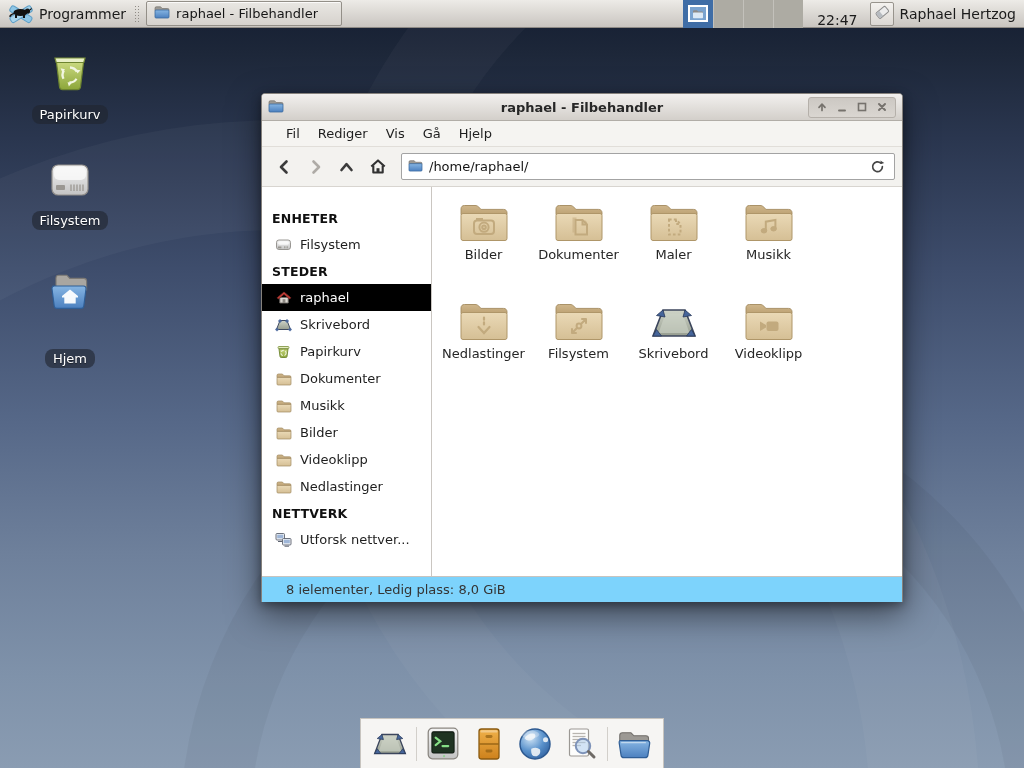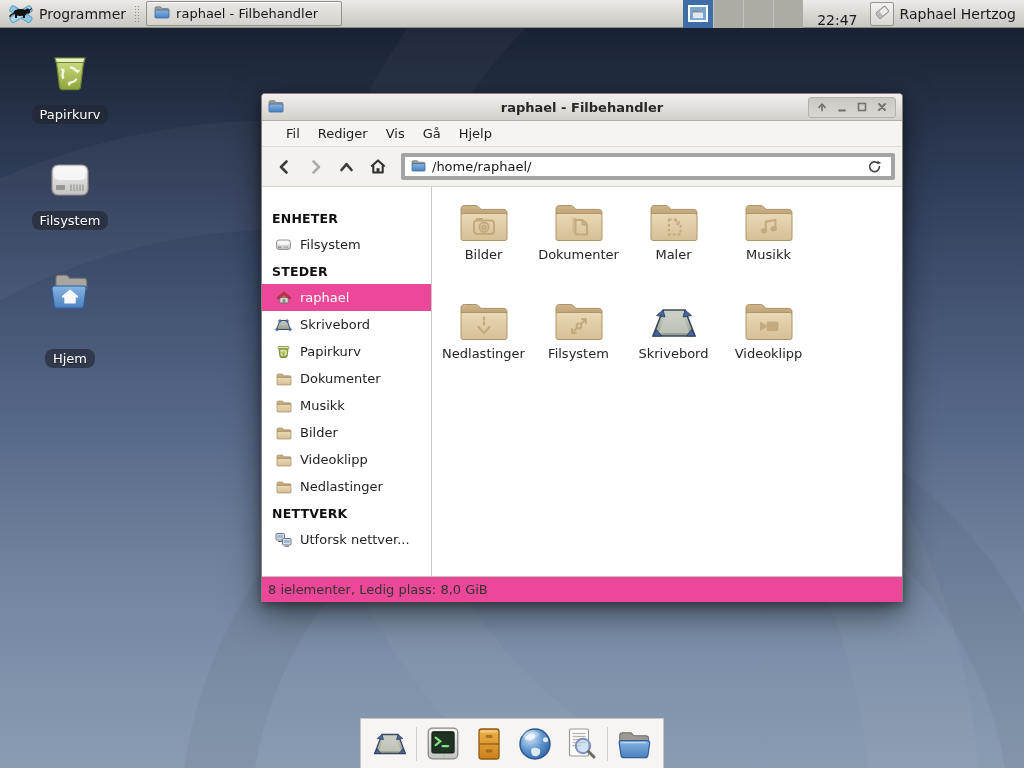--- a/index.html
+++ b/index.html
@@ -59,42 +59,42 @@
     background:linear-gradient(#ccc8c3,#dad6d1);border:1px solid #b5b0aa;border-radius:3px;z-index:1;}
   .wbtn{width:20px;height:19px;display:flex;align-items:center;justify-content:center;}
 
   .menubar{height:26px;background:#f5f4f1;border-bottom:1px solid #e1ded9;
     display:flex;align-items:center;padding-left:15px;}
   .menu-item{padding:3px 9px;font-size:13px;color:#1f1f1f;}
 
   .toolbar{height:40px;background:#f3f2ef;border-bottom:1px solid #d8d5d0;
     display:flex;align-items:center;padding:0 7px;}
   .tbtn{width:31px;height:28px;display:flex;align-items:center;justify-content:center;border-radius:2px;}
-  .pathwrap{flex:1;height:27px;margin-left:8px;background:#fff;border:4px solid #a3a3a3;
+  .pathwrap{flex:1;height:27px;margin-left:8px;background:#fff;border:1px solid #a3a3a3;
     border-radius:2px;display:flex;align-items:center;padding:0 6px;gap:6px;}
   .loc-input{flex:1;border:none;outline:none;background:transparent;font-size:13px;
     color:#141414;font-family:inherit;padding:0;}
   .reload-btn{width:22px;height:22px;display:flex;align-items:center;justify-content:center;}
 
   .win-body{display:flex;height:389px;}
   .sidebar{width:170px;background:#fff;border-right:1px solid #cac6c1;padding-top:18px;overflow:hidden;}
   .shead{height:26px;display:flex;align-items:center;padding-left:10px;
     font-weight:bold;font-size:12.5px;color:#101010;letter-spacing:.2px;}
   .srow{height:27px;display:flex;align-items:center;padding-left:13px;gap:8px;
     font-size:13px;color:#1e1e1e;}
-  .srow.sel{background:#ec4899;color:#fff;}
+  .srow.sel{background:#000000;color:#fff;}
   .srow .sicon{width:17px;display:flex;justify-content:center;flex:none;}
 
   .main{flex:1;background:#fff;padding:10px 0 0 4px;overflow:hidden;}
   .fgrid{display:grid;grid-template-columns:repeat(4,95px);grid-auto-rows:99px;}
   .file{display:flex;flex-direction:column;align-items:center;padding-top:3px;}
   .flabel{margin-top:4px;font-size:13px;color:#262626;text-align:center;line-height:1.15;}
 
-  .statusbar{height:26px;background:#ec4899;border-top:1px solid #c8c4bf;
-    display:flex;align-items:center;padding-left:6px;font-size:13px;color:#343434;}
+  .statusbar{height:26px;background:#7dd3fc;border-top:1px solid #c8c4bf;
+    display:flex;align-items:center;padding-left:24px;font-size:13px;color:#343434;}
 
   
   .dock{position:absolute;left:360px;bottom:0;width:304px;height:50px;z-index:30;
     background:#f6f5f3;border:1px solid #c7c4bf;border-bottom:none;
     display:flex;align-items:center;justify-content:center;gap:6px;}
   .ditem{width:40px;height:42px;display:flex;align-items:center;justify-content:center;}
   .dsep{width:1px;height:34px;background:#d2cfca;}
 </style>
 </head>
 <body>

